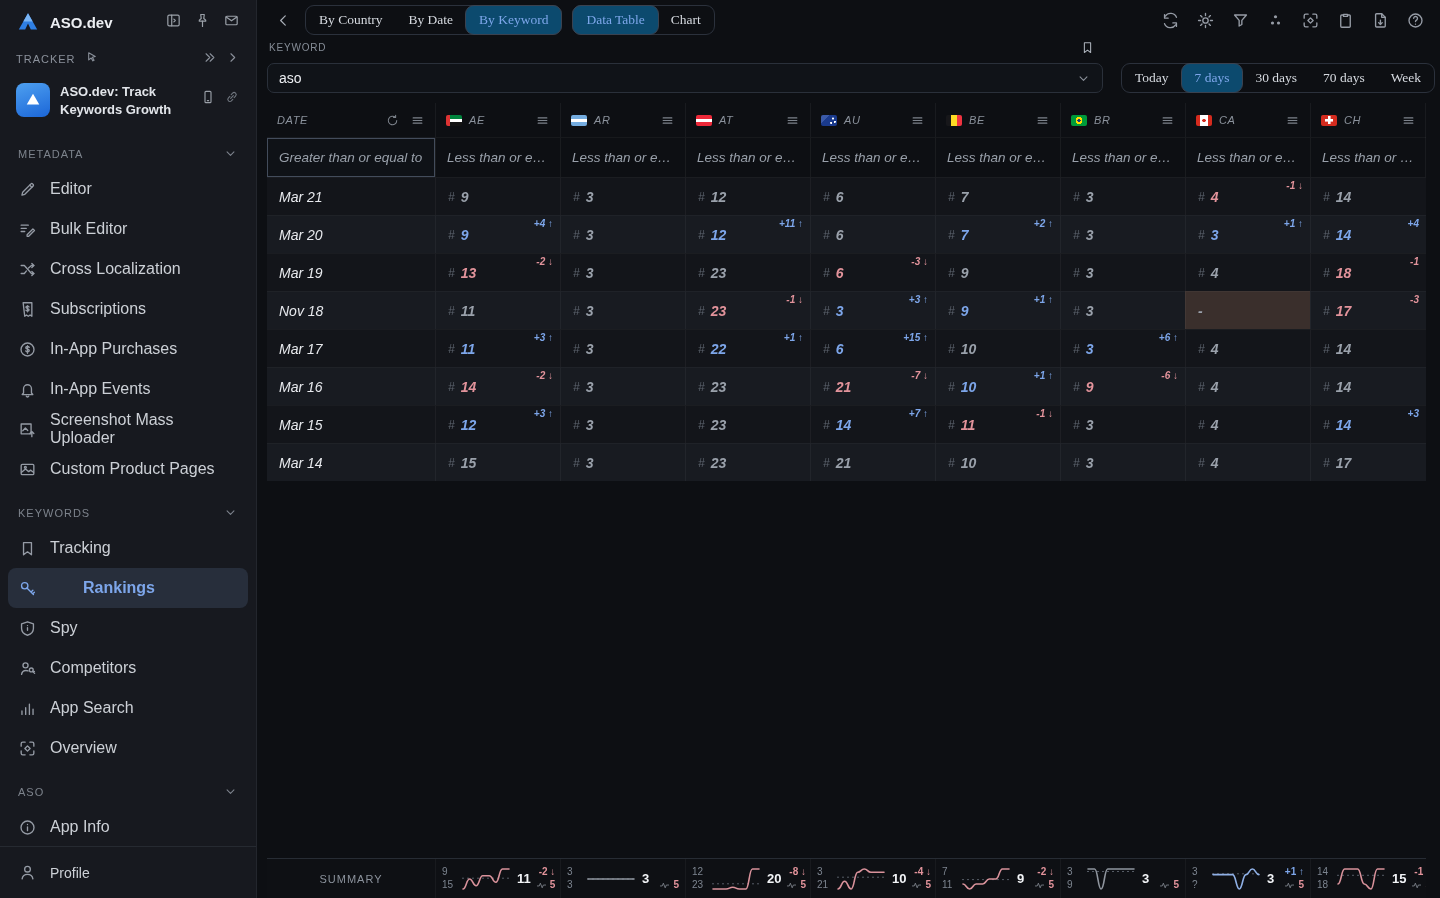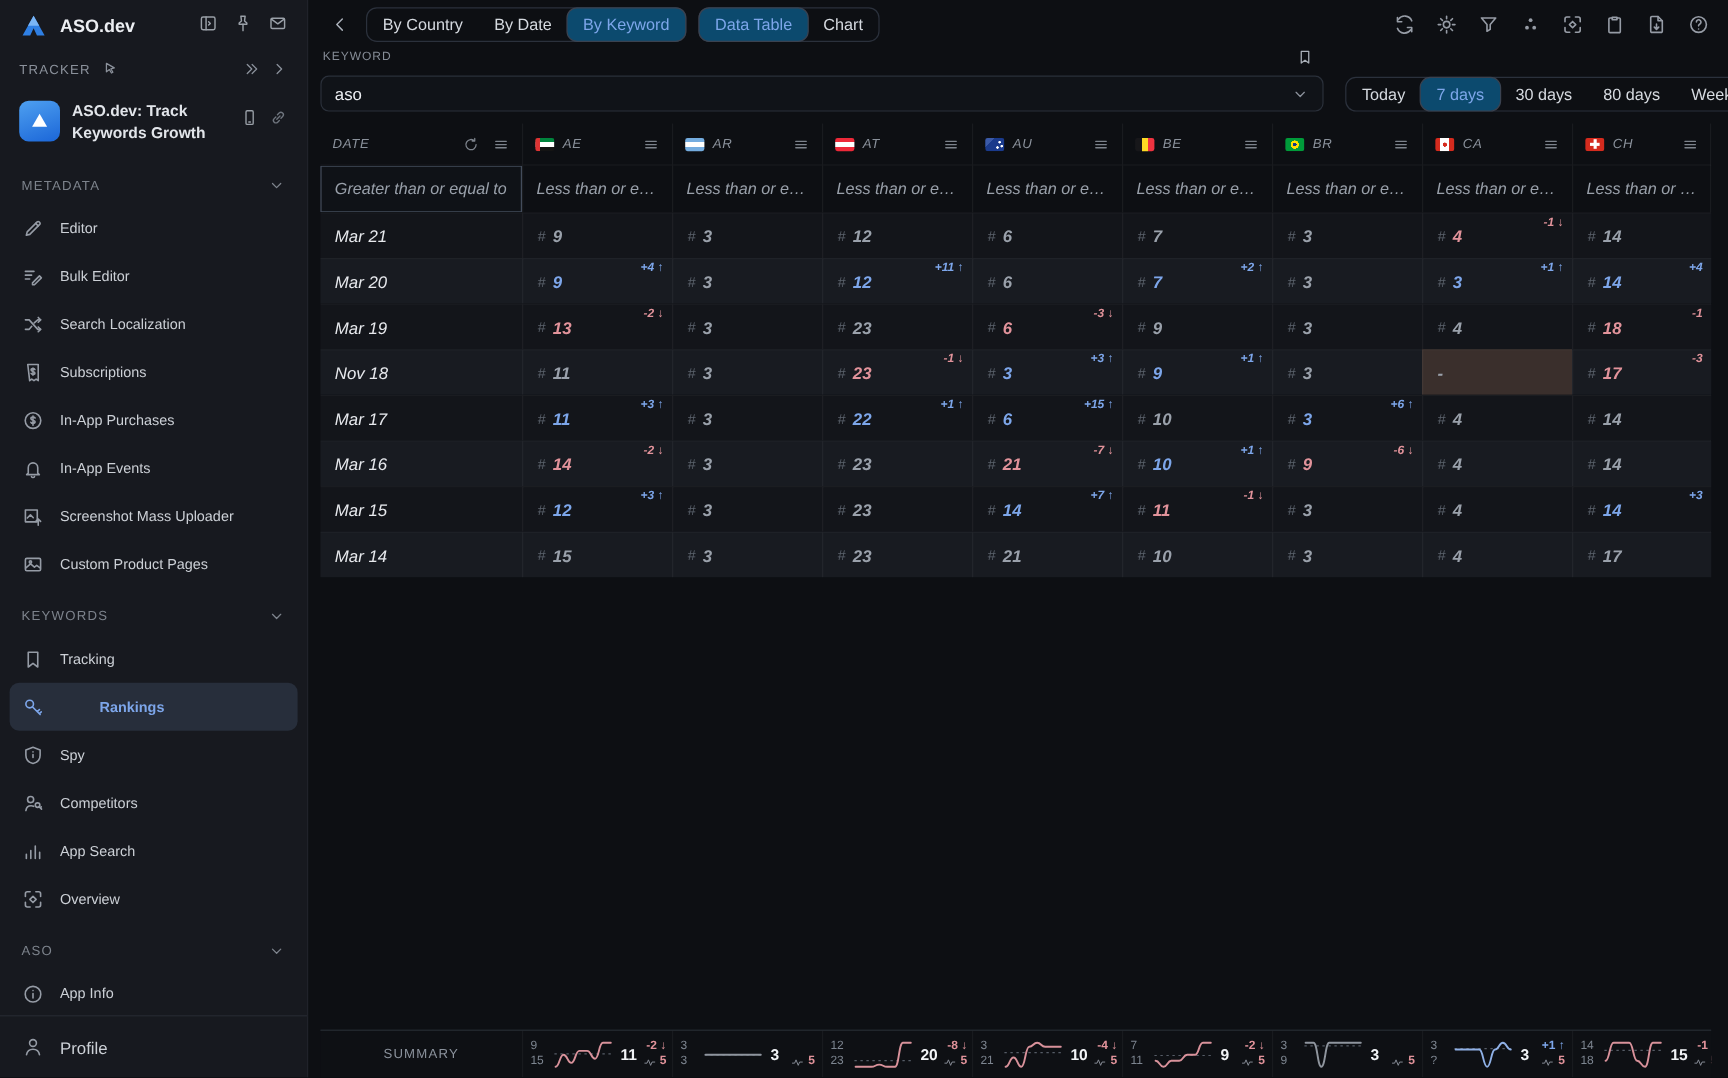--- a/index.html
+++ b/index.html
@@ -24,36 +24,36 @@
     background:linear-gradient(160deg,#4ea0f0,#1b66d8); display:flex; align-items:center; justify-content:center; }
   .app-ic svg { width:20px; height:20px; }
   .sb-apptitle { font-size:13px; line-height:1.35; color:#e2e5ea; font-weight:600; flex:1; }
   .sb-appicons { display:flex; gap:8px; color:#9aa0a8; padding-top:6px; }
   .sb-appicons .ic { width:16px; height:16px; }
   .sb-nav { flex:1 1 auto; overflow:hidden; }
   .sb-sec { display:flex; align-items:center; padding:16px 18px 8px 18px; font-size:11px;
     letter-spacing:1px; color:#7d838c; cursor:pointer; }
   .sb-sec .ic { width:15px; height:15px; margin-left:auto; }
   .sb-item { display:flex; align-items:center; gap:13px; height:40px; padding:0 18px;
-    font-size:12px; color:#ccd0d6; cursor:pointer; }
+    font-size:16px; color:#ccd0d6; cursor:pointer; }
   .sb-item .ic { width:19px; height:19px; color:#959ba5; flex:0 0 auto; }
   .sb-item.active { background:#272e3b; border-radius:8px; margin:0 8px; padding:0 10px;
     color:#7da6ea; font-weight:600;gap:46px; }
   .sb-item.active .ic { color:#7da6ea; }
   .sb-profile { border-top:1px solid #262a31; display:flex; align-items:center; gap:13px;
     padding:0 18px; height:52px; font-size:14px; color:#ccd0d6; cursor:pointer; flex:0 0 auto; }
   .sb-profile .ic { width:19px; height:19px; color:#959ba5; }
 
   
   .main { flex:1; display:flex; flex-direction:column; background:#0d0f13; min-width:0; }
   .topbar { height:40px; display:flex; align-items:center; padding:0 12px 0 14px; gap:10px; flex:0 0 auto; }
   .back-btn { width:24px; height:24px; color:#aab0b9; display:flex; align-items:center; justify-content:center; cursor:pointer; }
   .back-btn .ic { width:17px; height:17px; }
   .tab-group { display:flex; border:1px solid #2b313c; border-radius:9px; }
-  .tab { padding:6px 13px; font-size:13.5px; color:#d6dae0; cursor:pointer; white-space:nowrap; }
+  .tab { padding:6px 13px; font-size:13.5px; color:#d6dae0; cursor:pointer; white-space:nowrap;font-family:Liberation Serif, serif; }
   .tab.on { color:#7da6ea; background:#0c4a6e; border:1px solid #3a4250; border-radius:9px; margin:-1px; }
   .tb-icons { margin-left:auto; display:flex; gap:9px; }
   .icon-btn { width:26px; height:26px; display:flex; align-items:center; justify-content:center;
     color:#969ca6; cursor:pointer; }
   .icon-btn .ic { width:19px; height:19px; }
 
   .toolbar { padding:2px 14px 10px 10px; flex:0 0 auto; }
   .kw-label-row { position:relative; width:836px; height:18px; }
   .kw-label { font-size:10px; letter-spacing:.8px; color:#868d97; padding-left:2px; }
   .kw-bookmark { position:absolute; right:8px; top:-2px; color:#aab0b9; cursor:pointer; }
@@ -203,21 +203,21 @@
           </svg>
           <span>Bulk Editor</span>
         </div>
         <div class="sb-item">
           <svg class="ic" viewBox="0 0 24 24">
             <path d="M4 7h4l9 10h3"></path>
             <path d="M20 17l-2.5-2.5M20 17l-2.5 2.5"></path>
             <path d="M4 17h4l2.7-3.2M13.3 10.2L17 7h3"></path>
             <path d="M20 7l-2.5-2.5M20 7l-2.5 2.5"></path>
           </svg>
-          <span>Search Localization</span>
+          <span>Cross Localization</span>
         </div>
         <div class="sb-item">
           <svg class="ic" viewBox="0 0 24 24">
             <path d="M6.5 3.5h11v17l-2.2-1.6-2.3 1.6-2.3-1.6-2.2 1.6z"></path>
             <path d="M12 7.2v7.6M14 8.8c-.4-.7-1.2-1-2-1-1.1 0-2 .5-2 1.5 0 2 4 1.1 4 3.1 0 1-.9 1.5-2 1.5-.8 0-1.6-.3-2-1"></path>
           </svg>
           <span>Subscriptions</span>
         </div>
         <div class="sb-item">
           <svg class="ic" viewBox="0 0 24 24">
@@ -400,21 +400,21 @@
         <div class="kw-select" id="kw-select">
           <span>aso</span>
         <svg class="ic" viewBox="0 0 24 24">
               <path d="M6.5 9.5L12 15l5.5-5.5"></path>
             </svg>
           </div>
         <div class="tab-group" id="ranges">
             <div class="tab">Today</div>
             <div class="tab on">7 days</div>
             <div class="tab">30 days</div>
-            <div class="tab">80 days</div>
+            <div class="tab">70 days</div>
             <div class="tab">Week</div>
           </div>
       </div>
     </div>
 
     <div class="tbl">
       <div class="trow" id="t-header">
           <div class="th">
             <span>DATE</span>
             <span class="th-ics">

